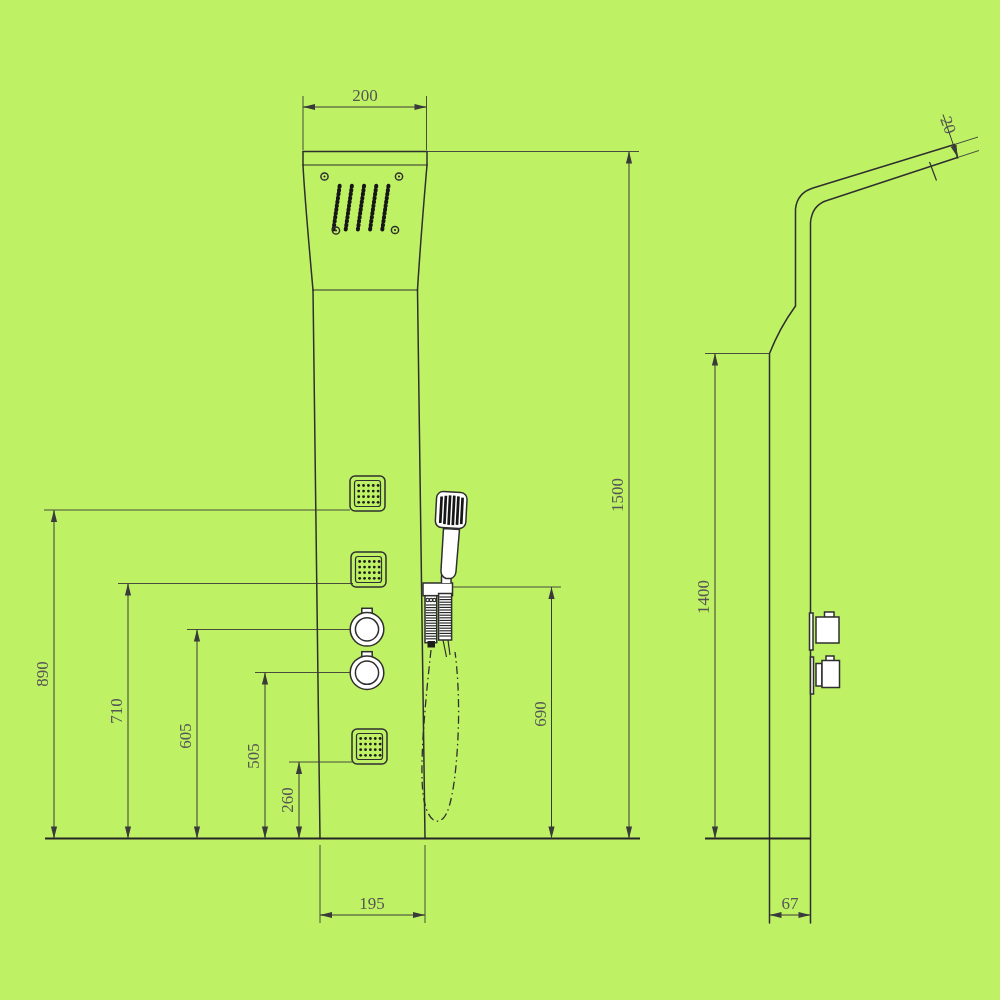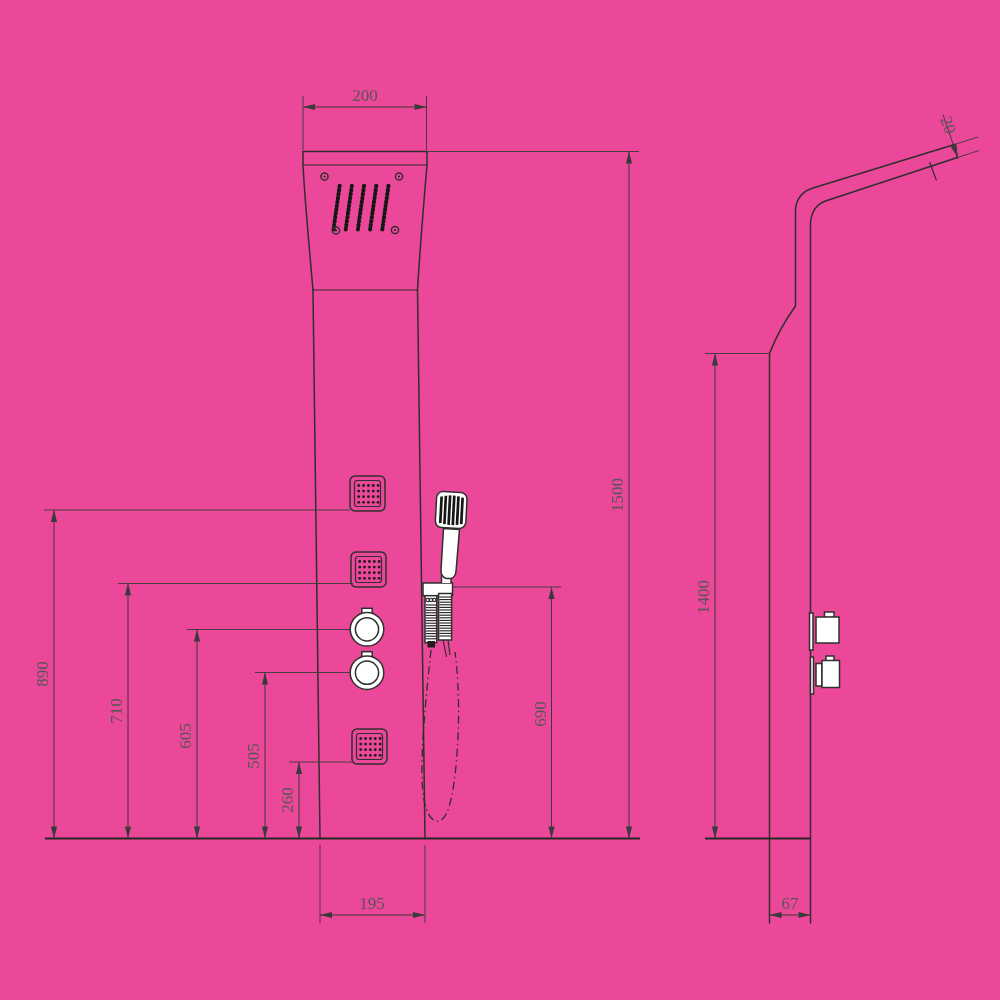--- a/index.html
+++ b/index.html
@@ -1,16 +1,16 @@
 <!DOCTYPE html>
 <html><head>
 <meta charset="utf-8">
 <style>
   html,body{margin:0;padding:0;background:#ffffff;}
-  .page{position:relative;width:1000px;height:1000px;background:#ec4899;overflow:hidden;
+  .page{position:relative;width:1000px;height:1000px;background:#bef264;overflow:hidden;
         font-family:"Liberation Serif","DejaVu Serif",serif;}
   svg{display:block}
   svg text{font-family:"Liberation Serif","DejaVu Serif",serif;font-size:17px;fill:#565656;}
   .obj{stroke:#2f2f2f;stroke-width:1.5;fill:none;stroke-linecap:round;}
   .objthin{stroke:#2f2f2f;stroke-width:1.2;fill:none;}
   .objfill{stroke:#2f2f2f;stroke-width:1.5;fill:#ffffff;}
   .dim{stroke:#3a3a3a;stroke-width:1;fill:none;}
   .ext{stroke:#3a3a3a;stroke-width:0.9;fill:none;}
   .base{stroke:#262626;stroke-width:2.2;fill:none;}
   .beads{stroke:#161616;stroke-width:4;stroke-linecap:round;stroke-dasharray:1.2 2.7;fill:none;}

